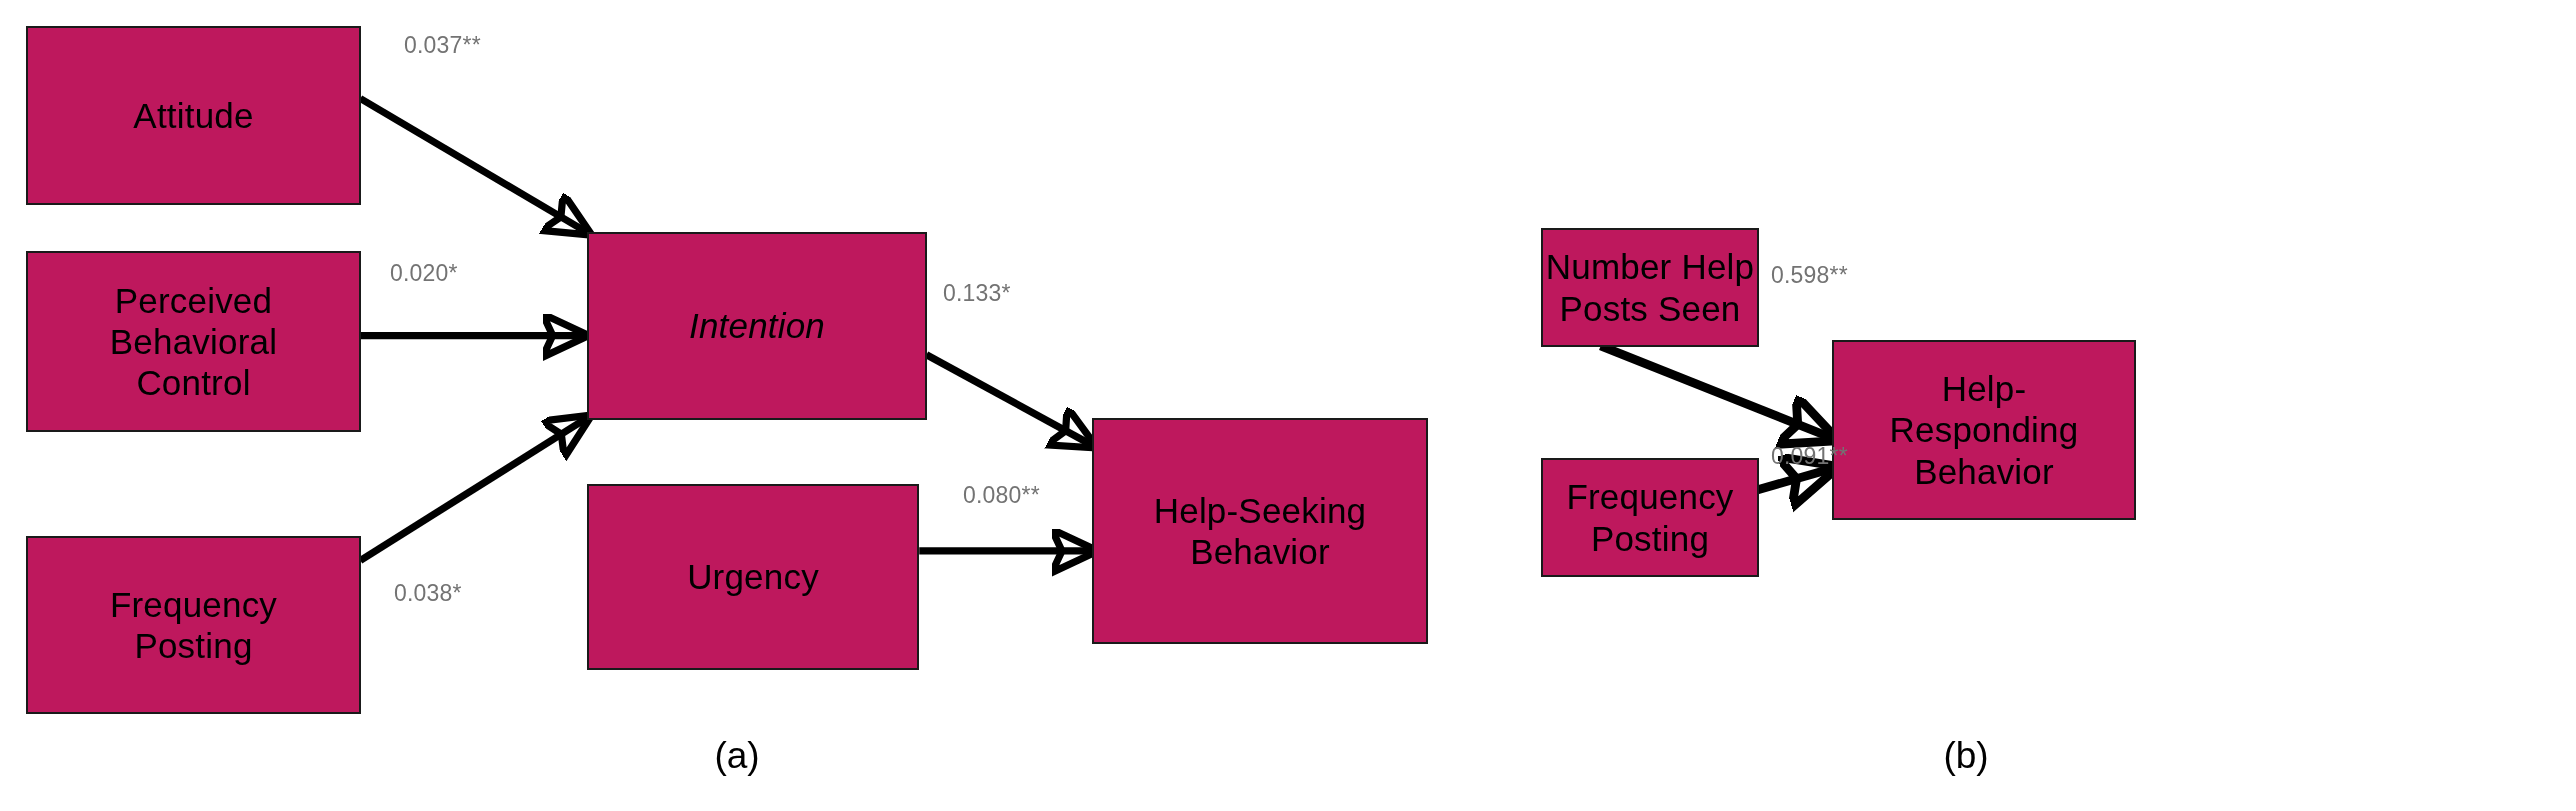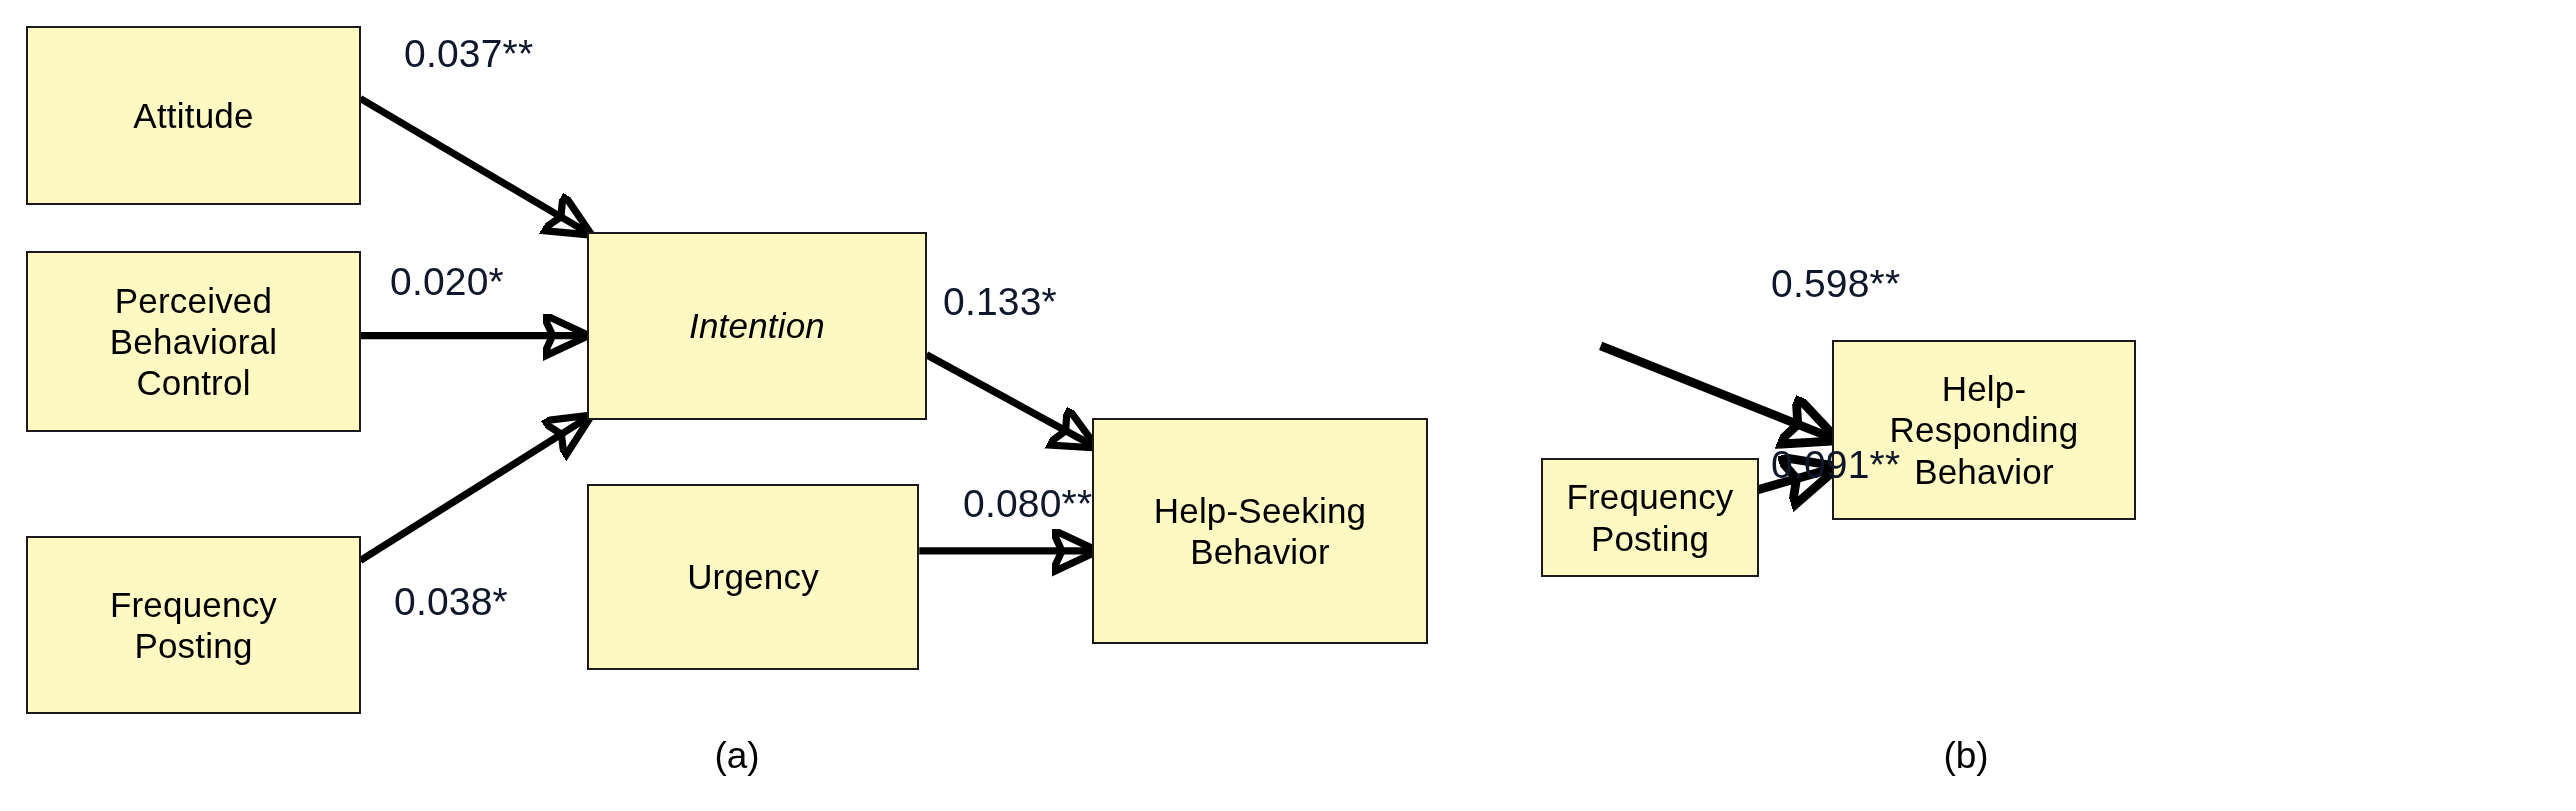--- a/index.html
+++ b/index.html
@@ -16,36 +16,36 @@
     position: relative;
     width: 2576px;
     height: 812px;
     background: #ffffff;
     overflow: hidden;
   }
   .node {
     position: absolute;
     box-sizing: border-box;
     border: 2.4px solid #1a1a1a;
-    background: #fef9c3;
+    background: #be185d;
     display: flex;
     align-items: center;
     justify-content: center;
     text-align: center;
     color: #000000;
     font-size: 35px;
     line-height: 1.18;
     font-weight: 400;
     letter-spacing: 0.2px;
     white-space: pre-line;
   }
   .edge-label {
     position: absolute;
-    color: #0f172a;
-    font-size: 39px;
+    color: #737373;
+    font-size: 23px;
     line-height: 1;
     white-space: nowrap;
     font-weight: 400;
     letter-spacing: 0.2px;
   }
   .panel-caption {
     position: absolute;
     color: #000000;
     font-size: 37px;
     line-height: 1;
@@ -113,20 +113,22 @@
   <div class="edge-label" style="left:390px; top:262px;">0.020*</div>
 
   <div class="edge-label" style="left:394px; top:582px;">0.038*</div>
 
   <div class="edge-label" style="left:943px; top:282px;">0.133*</div>
 
   <div class="edge-label" style="left:935px; top:484px;margin-left:28px;">0.080**</div>
 
   <div class="panel-caption" style="left:689px; top:737px; width:96px;">(a)</div>
 
+  <div class="node" style="left:1541px; top:228px; width:218px; height:119px;">Number Help
+Posts Seen</div>
 
   <div class="node" style="left:1541px; top:458px; width:218px; height:119px;">Frequency
 Posting</div>
 
   <div class="node" style="left:1832px; top:340px; width:304px; height:180px;">Help-
 Responding
 Behavior</div>
 
   <div class="edge-label" style="left:1771px; top:264px;">0.598**</div>
 

